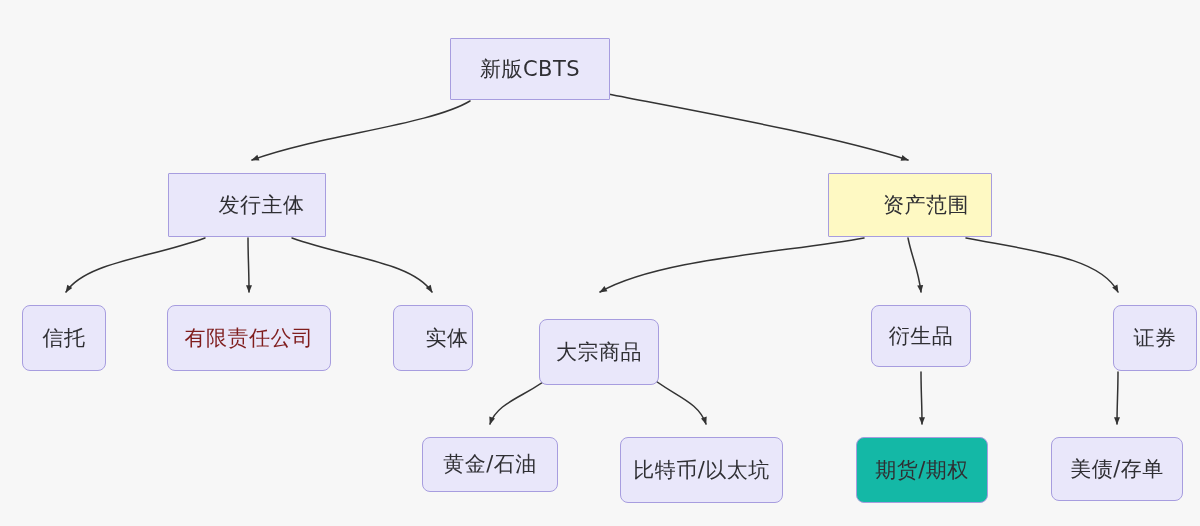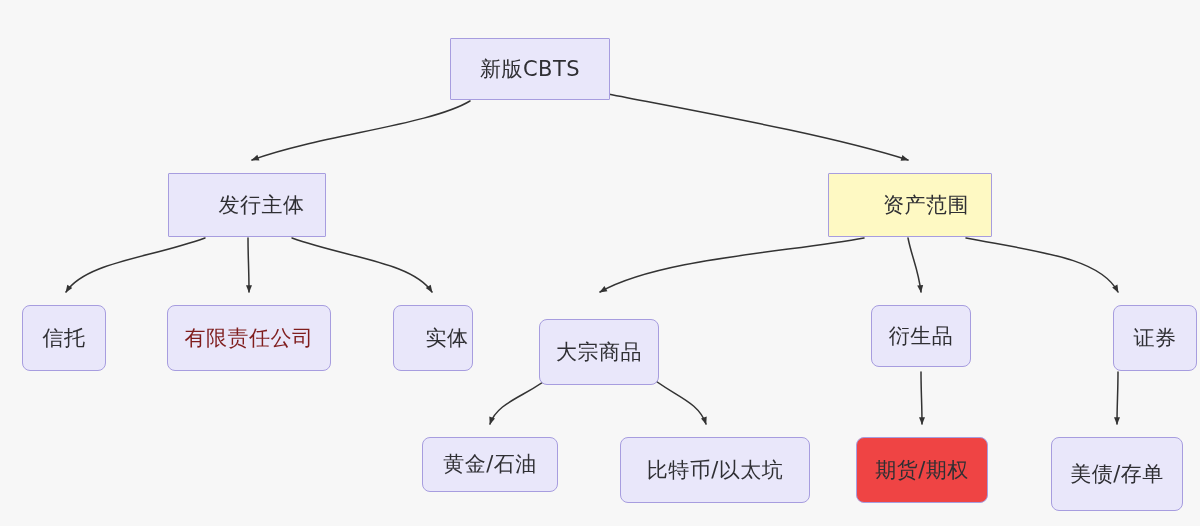--- a/index.html
+++ b/index.html
@@ -103,24 +103,24 @@
       </div>
       <div class="node round" style="left: 871px; top: 305px; width: 100px; height: 62px; background: rgb(233, 231, 250); border-color: rgb(167, 157, 223); color: rgb(47, 47, 51);">
         <span class="node-label">衍生品</span>
       </div>
       <div class="node round" style="left: 1077px; top: 305px; width: 84px; height: 66px; background: rgb(233, 231, 250); border-color: rgb(167, 157, 223); color: rgb(47, 47, 51); margin-left: 36px;">
         <span class="node-label">证券</span>
       </div>
       <div class="node round" style="left: 422px; top: 437px; width: 136px; height: 55px; background: rgb(233, 231, 250); border-color: rgb(167, 157, 223); color: rgb(47, 47, 51);">
         <span class="node-label">黄金/石油</span>
       </div>
-      <div class="node round" style="left: 620px; top: 437px; width: 190px; height: 66px; background: rgb(233, 231, 250); border-color: rgb(167, 157, 223); color: rgb(47, 47, 51);">
+      <div class="node round" style="left: 620px; top: 437px; width: 163px; height: 66px; background: rgb(233, 231, 250); border-color: rgb(167, 157, 223); color: rgb(47, 47, 51);">
         <span class="node-label">比特币/以太坑</span>
       </div>
-      <div class="node round" style="left: 856px; top: 437px; width: 132px; height: 66px; background: #ef4444; border-color: rgb(167, 157, 223); color: rgb(47, 47, 51);">
+      <div class="node round" style="left: 856px; top: 437px; width: 132px; height: 66px; background: #14b8a6; border-color: rgb(167, 157, 223); color: rgb(47, 47, 51);">
         <span class="node-label">期货/期权</span>
       </div>
-      <div class="node round" style="left: 1051px; top: 437px; width: 132px; height: 74px; background: rgb(233, 231, 250); border-color: rgb(167, 157, 223); color: rgb(47, 47, 51);">
+      <div class="node round" style="left: 1051px; top: 437px; width: 132px; height: 64px; background: rgb(233, 231, 250); border-color: rgb(167, 157, 223); color: rgb(47, 47, 51);">
         <span class="node-label">美债/存单</span>
       </div>
     </div>
 
 </div>
 
 </body></html>

